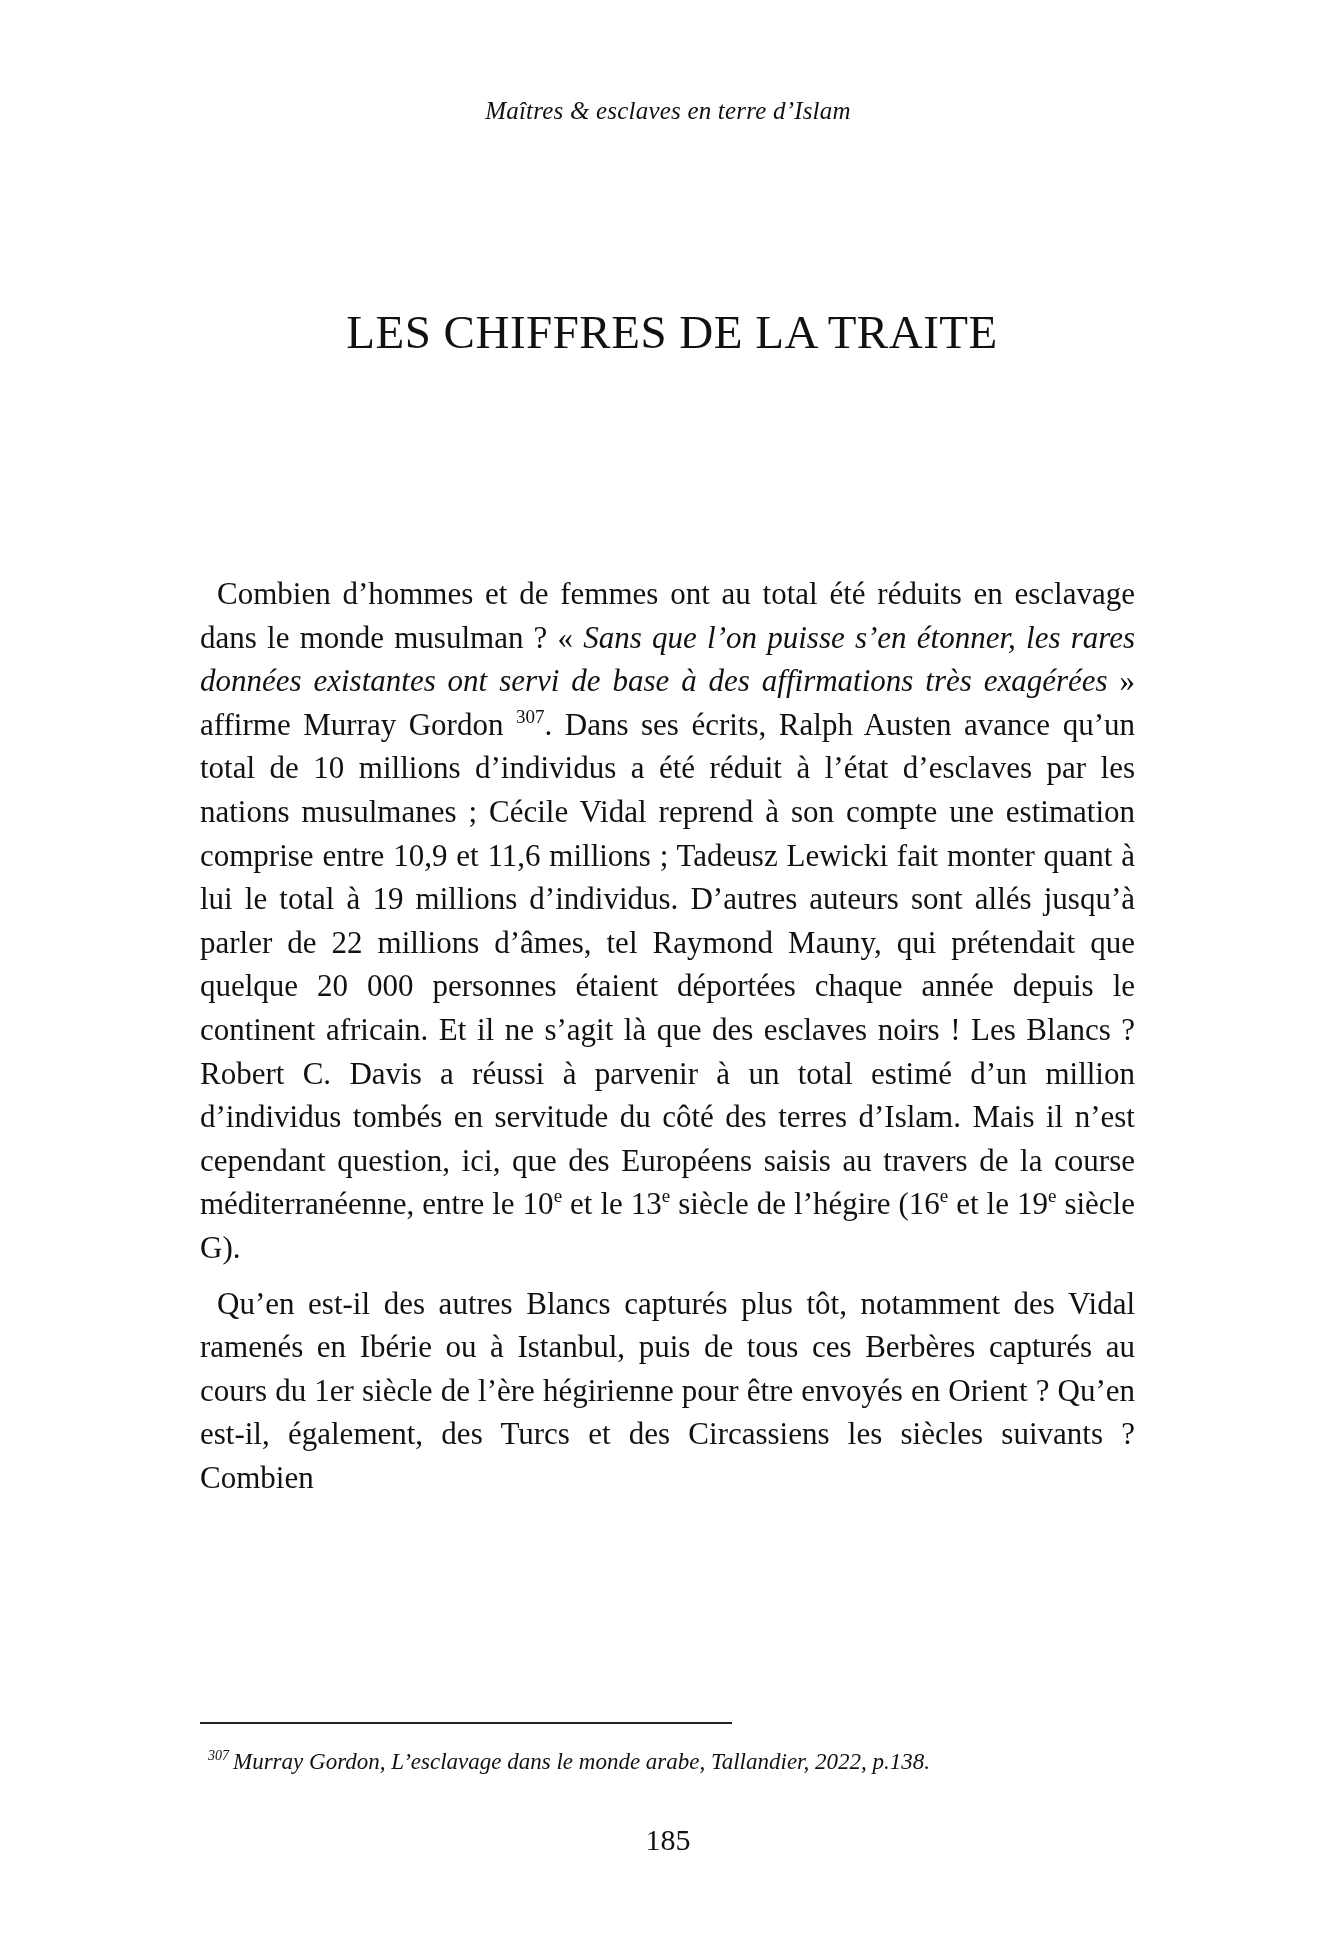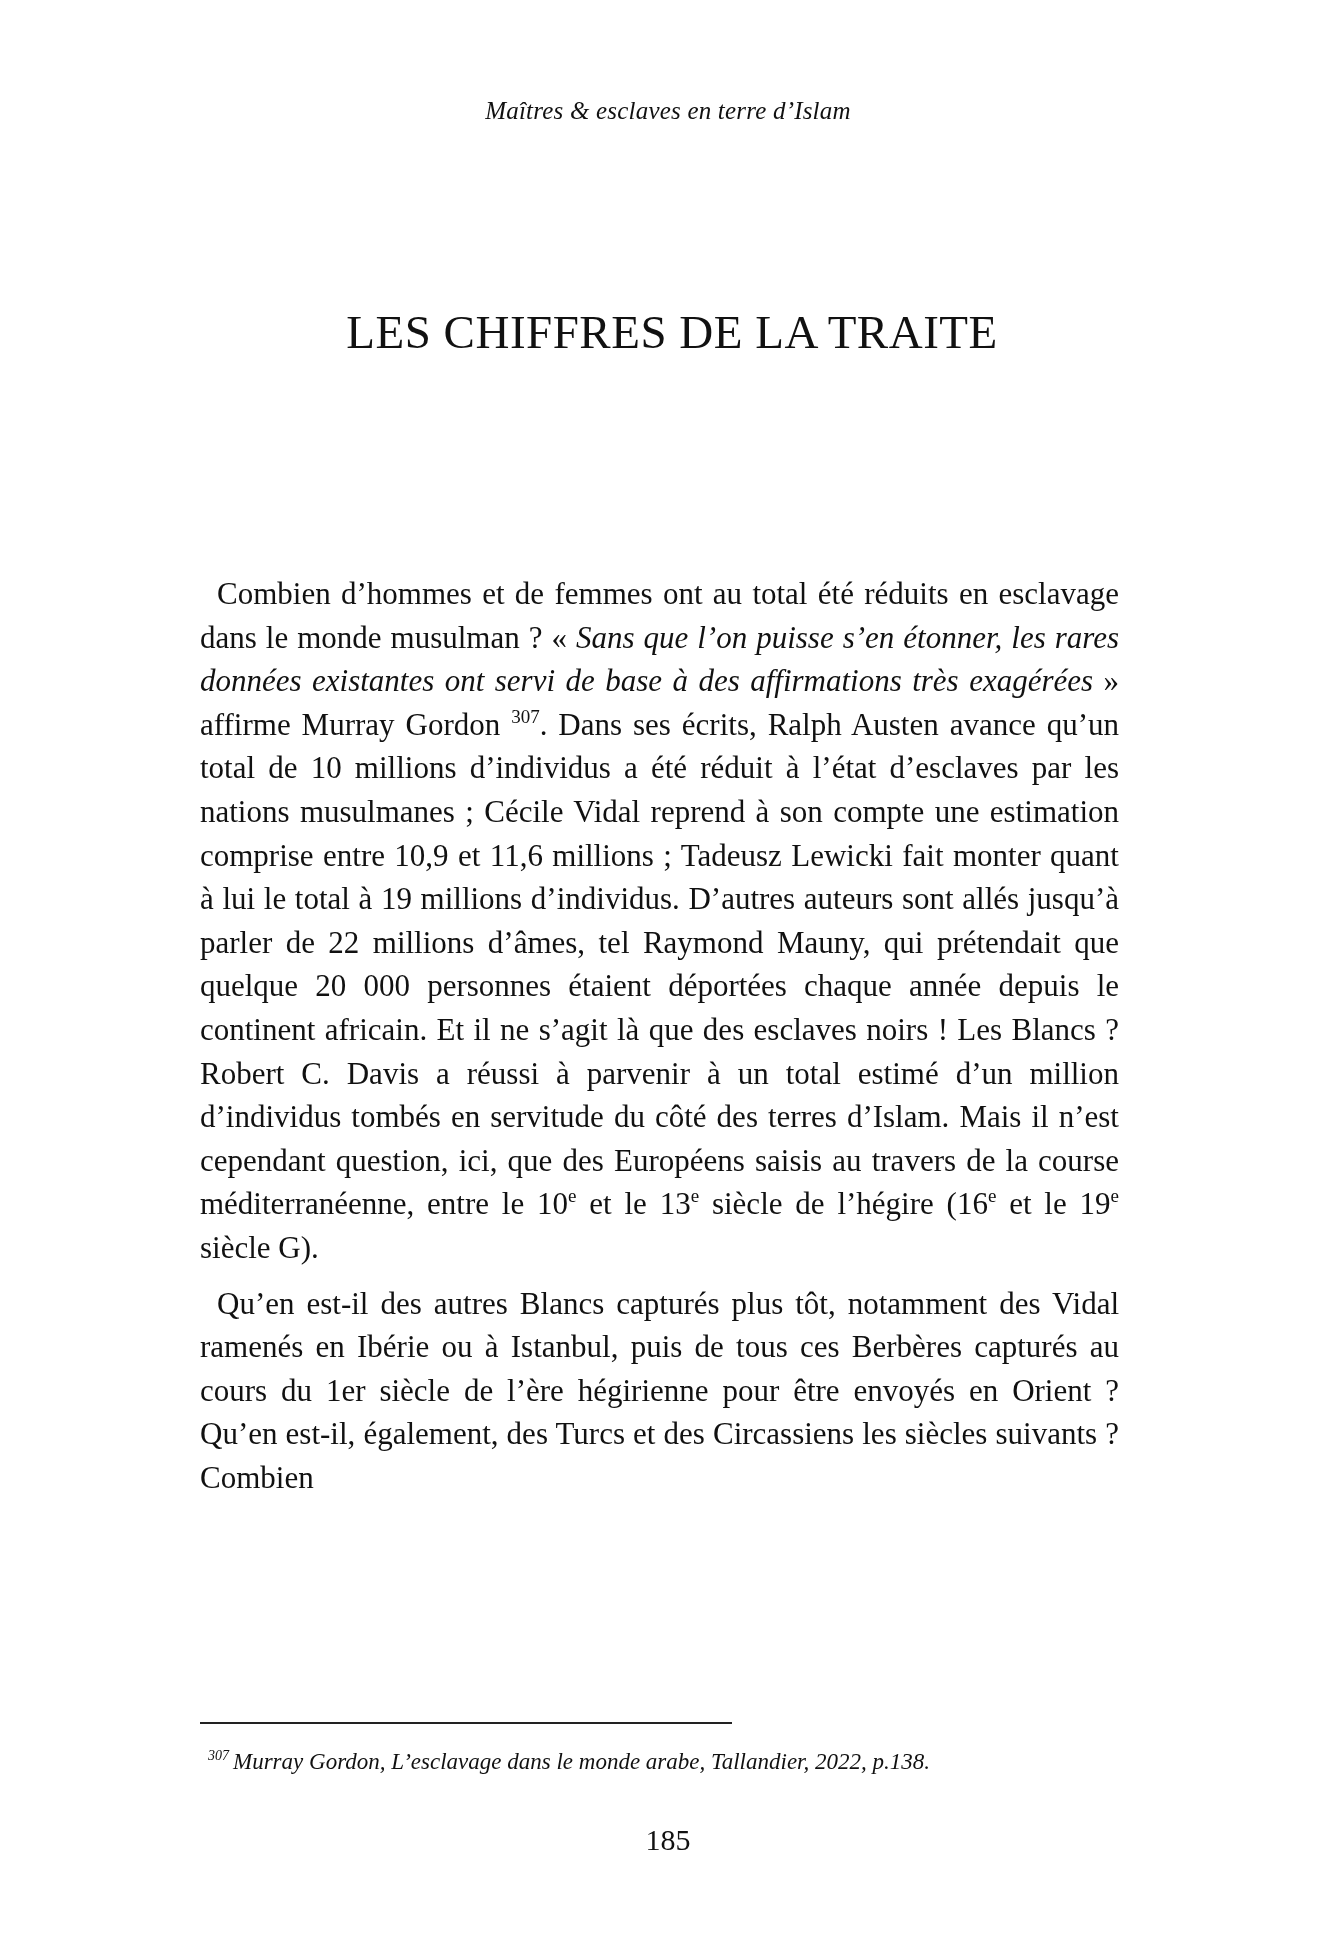--- a/index.html
+++ b/index.html
@@ -42,21 +42,21 @@
       position: absolute;
       top: 572px;
       left: 200px;
       width: 935px;
       font-size: 31px;
       line-height: 43.6px;
       text-align: justify;
       hyphens: none;
     }
     .body-text p {
-      margin: 0 16px 12px 0;
+      margin: 0 0 12px 0;
       text-indent: 17px;
       text-align-last: left;
     }
     .body-text em {
       font-style: italic;
     }
     .body-text sup {
       font-size: 19px;
       line-height: 0;
       vertical-align: 12px;

